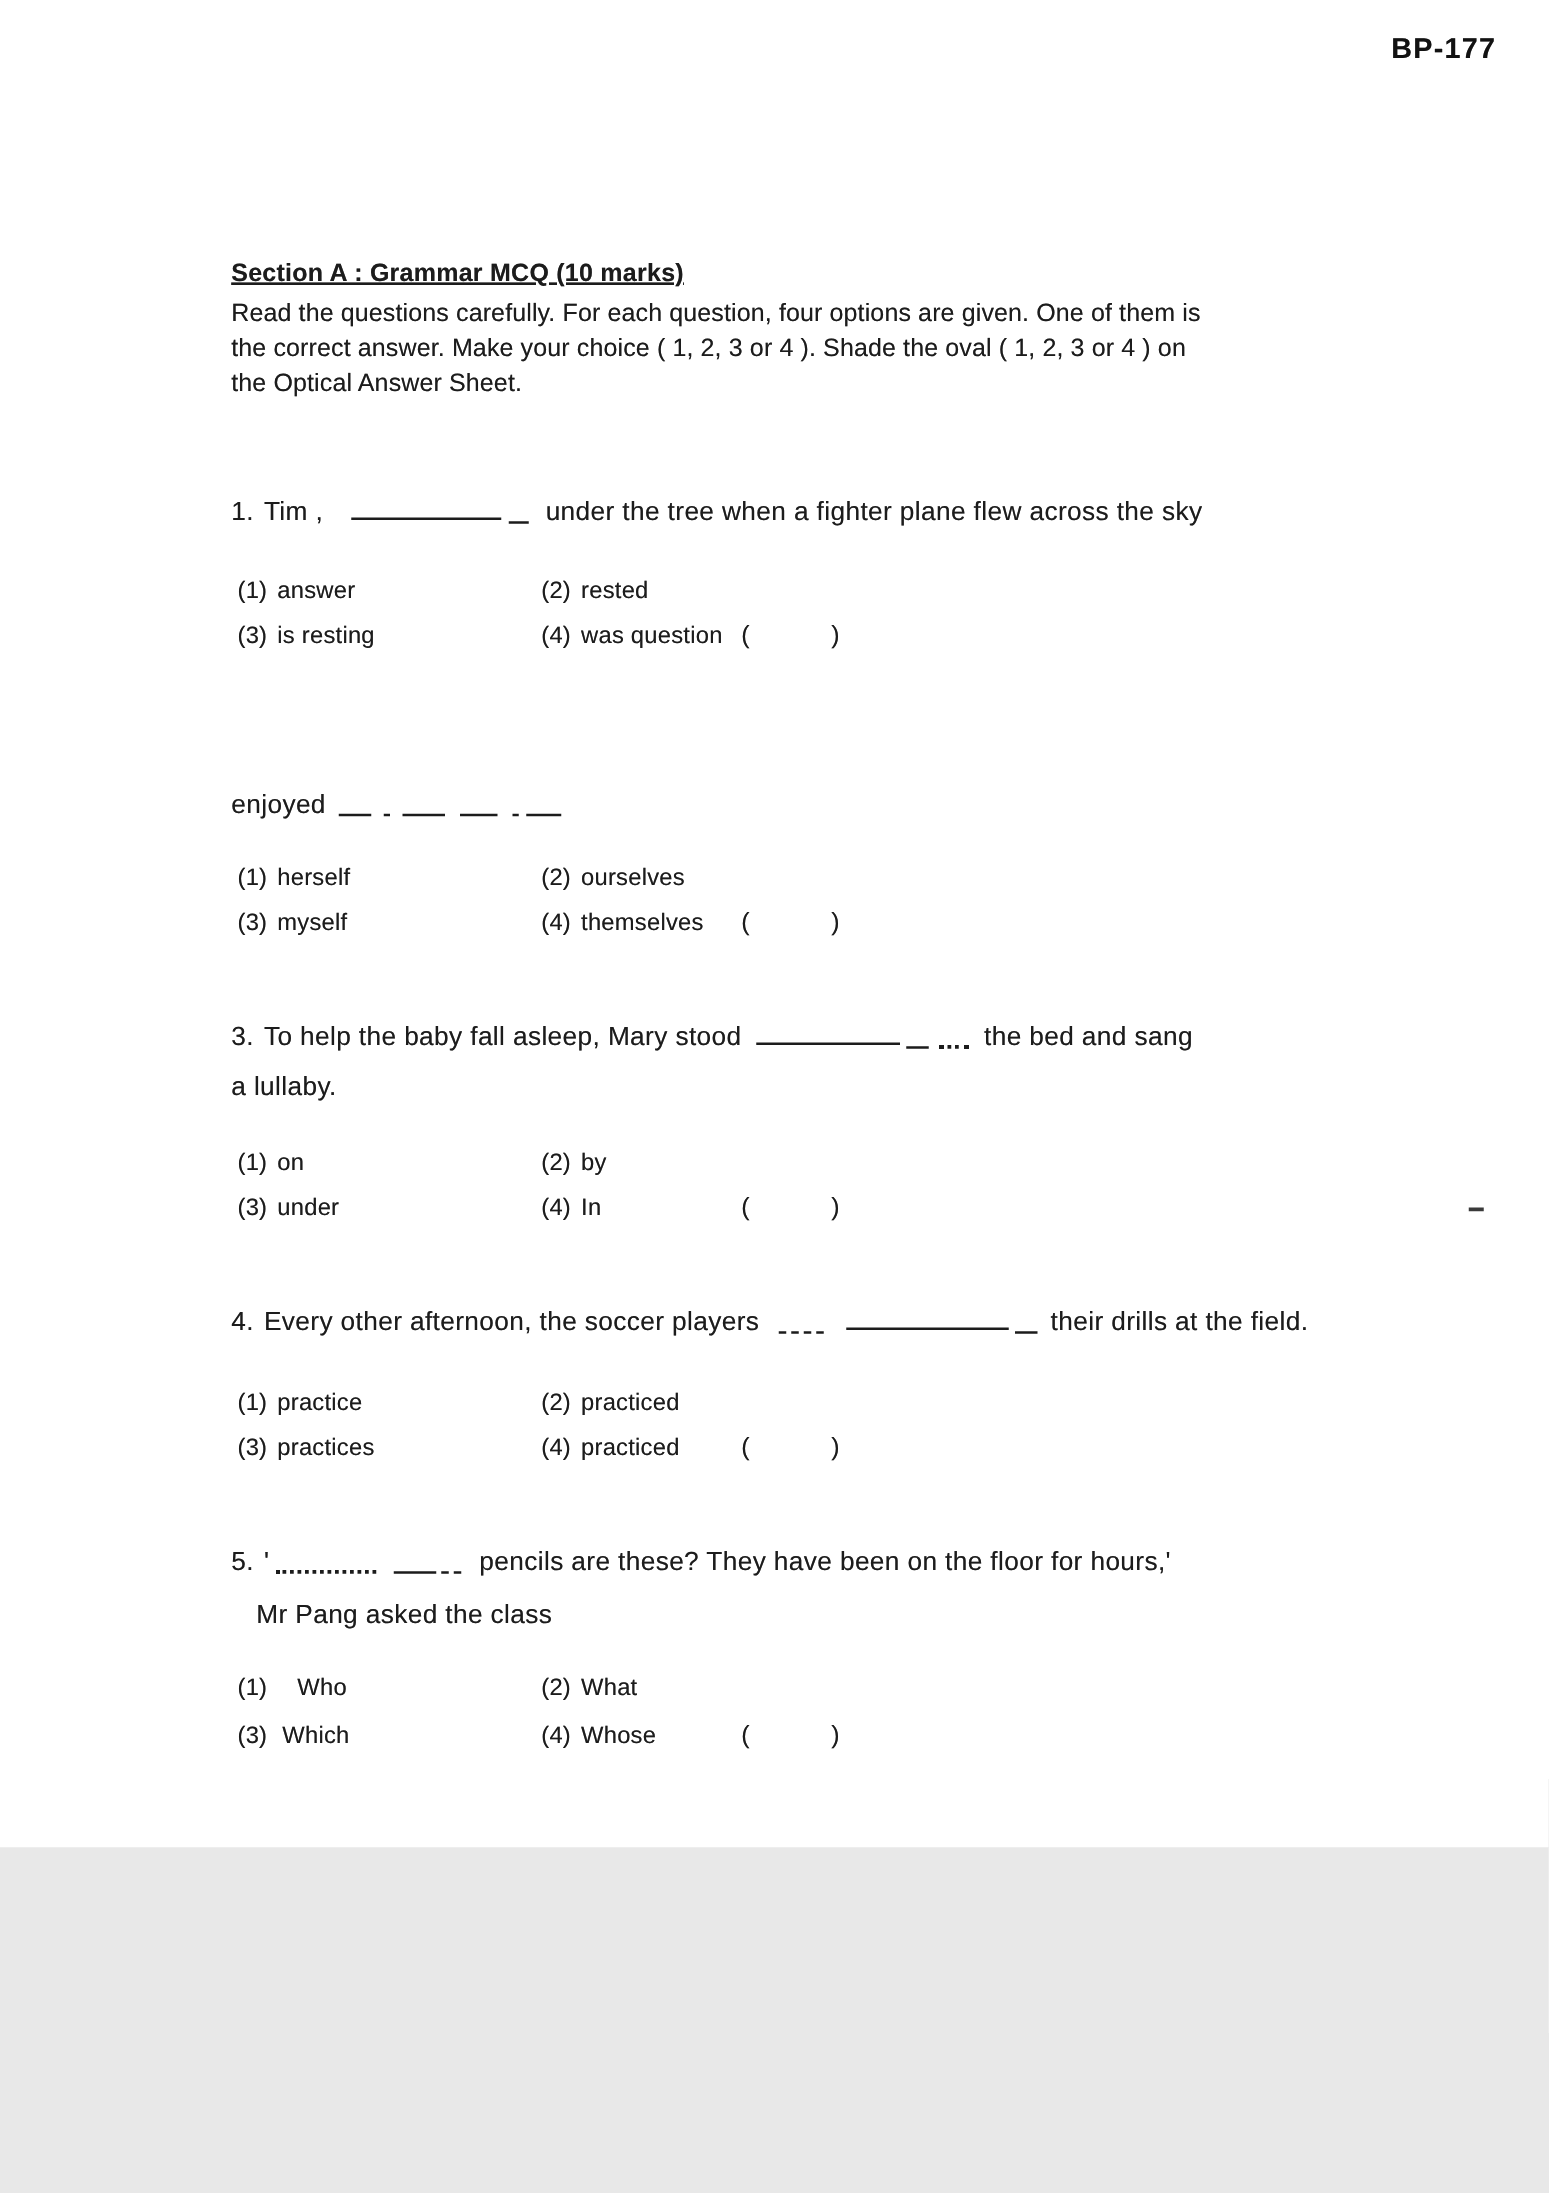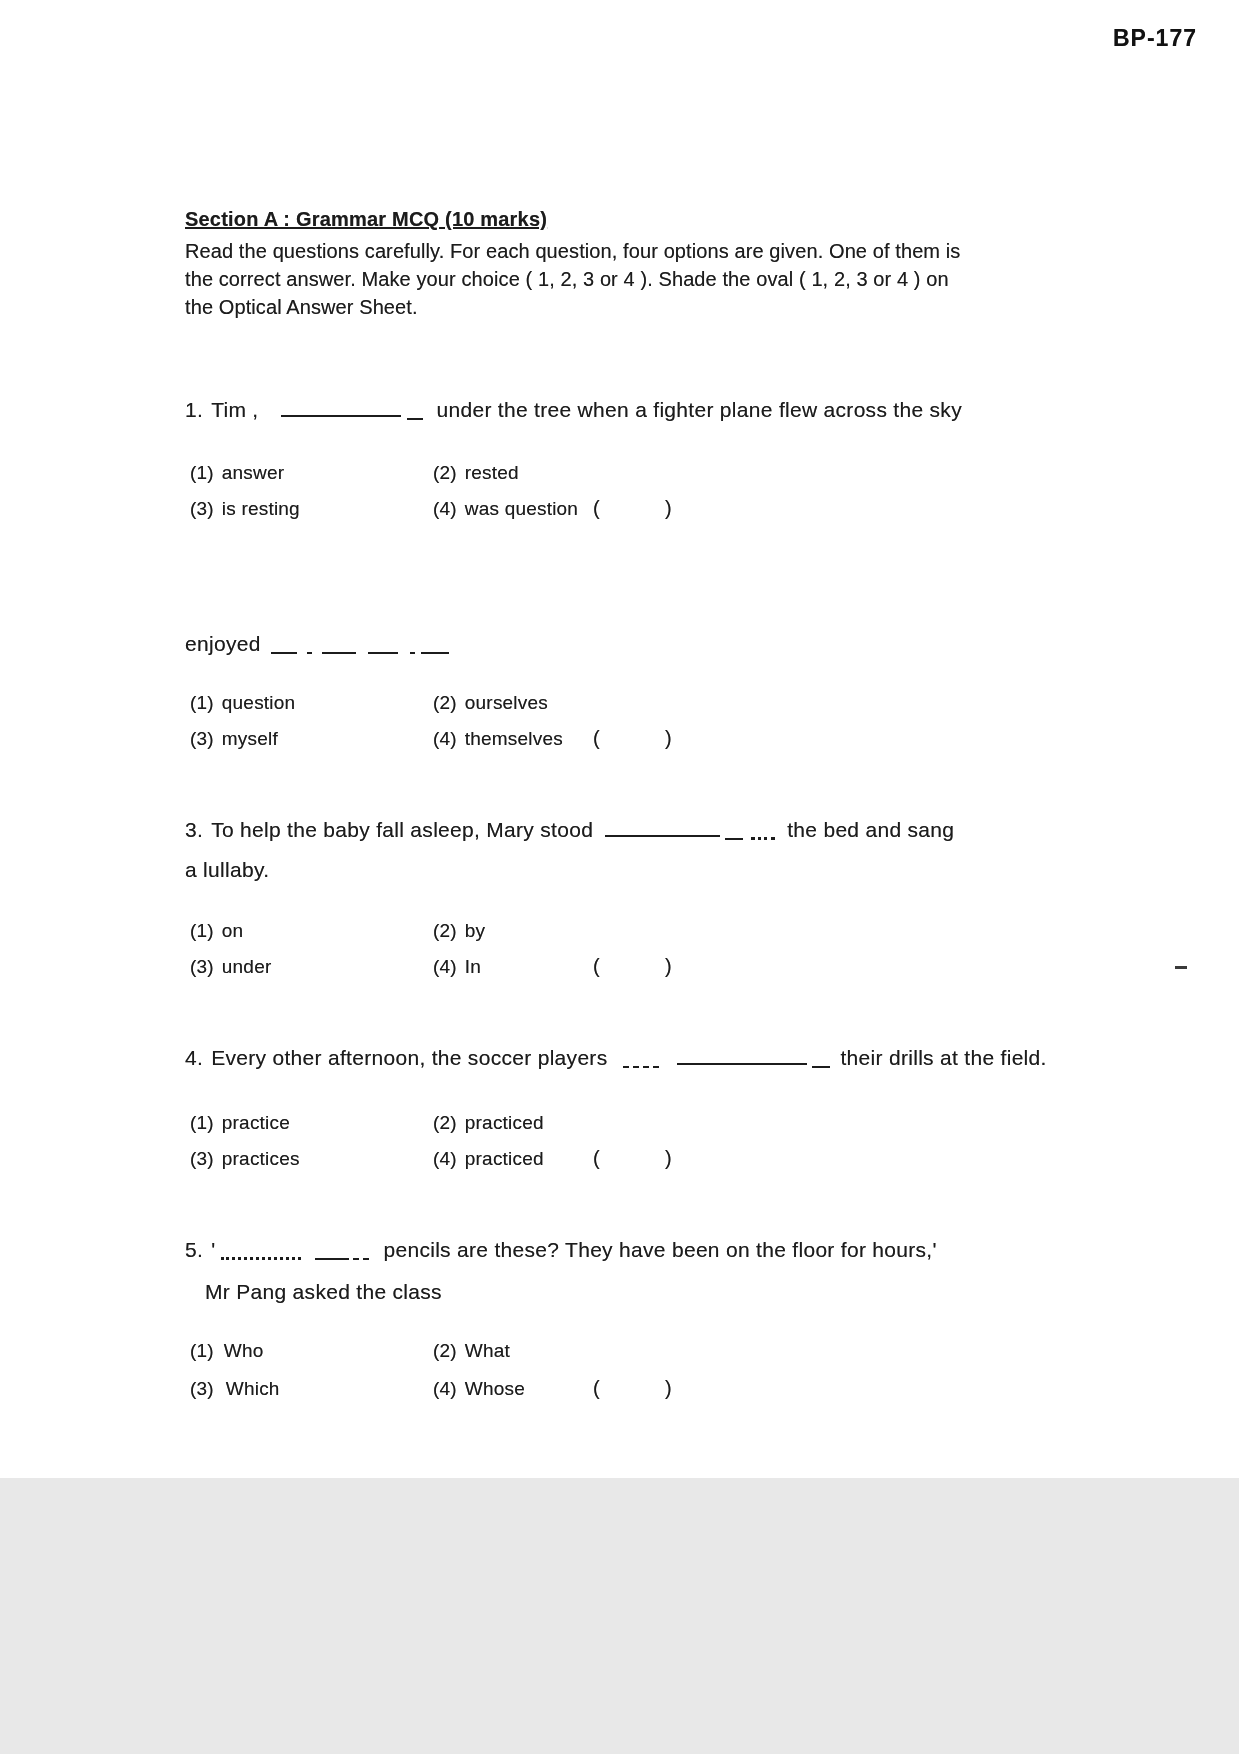--- a/index.html
+++ b/index.html
@@ -54,21 +54,21 @@
     <span>(3)</span><span class="olbl">is resting</span></span>
   <span class="abs opt txt" style="left:433px; top:498px">
     <span>(4)</span><span class="olbl">was question</span></span>
   <span class="abs bracket txt" style="left:593px; top:497px">(</span>
   <span class="abs bracket txt" style="left:665px; top:497px">)</span>
 
   <div class="abs qtext txt" style="left:185px; top:632px">
     <span>enjoyed</span><span class="blank drop" style="width:26px; margin-left:10px"></span><span class="blank drop" style="width:5px; margin-left:10px"></span><span class="blank drop" style="width:34px; margin-left:10px"></span><span class="blank drop" style="width:30px; margin-left:12px"></span><span class="blank drop" style="width:5px; margin-left:12px"></span><span class="blank drop" style="width:28px; margin-left:6px"></span>
   </div>
   <span class="abs opt txt" style="left:190px; top:692px">
-    <span>(1)</span><span class="olbl">question</span></span>
+    <span>(1)</span><span class="olbl">herself</span></span>
   <span class="abs opt txt" style="left:433px; top:692px">
     <span>(2)</span><span class="olbl">ourselves</span></span>
   <span class="abs opt txt" style="left:190px; top:728px">
     <span>(3)</span><span class="olbl">myself</span></span>
   <span class="abs opt txt" style="left:433px; top:728px">
     <span>(4)</span><span class="olbl">themselves</span></span>
   <span class="abs bracket txt" style="left:593px; top:727px">(</span>
   <span class="abs bracket txt" style="left:665px; top:727px">)</span>
 
   <div class="abs qtext txt" style="left:185px; top:818px">
@@ -100,21 +100,21 @@
   <span class="abs opt txt" style="left:433px; top:1148px">
     <span>(4)</span><span class="olbl">practiced</span></span>
   <span class="abs bracket txt" style="left:593px; top:1147px">(</span>
   <span class="abs bracket txt" style="left:665px; top:1147px">)</span>
 
   <div class="abs qtext txt" style="left:185px; top:1238px">
     <span>5.</span><span style="margin-left:8px">'</span><span class="blank b-dot drop" style="width:80px; margin-left:6px"></span><span class="blank drop" style="width:34px; margin-left:14px"></span><span class="blank b-dash drop" style="width:16px; margin-left:4px"></span><span style="margin-left:14px">pencils are these? They have been on the floor for hours,'</span>
   </div>
   <div class="abs qtext txt" style="left:205px; top:1280px">Mr Pang asked the class</div>
   <span class="abs opt txt" style="left:190px; top:1340px">
-    <span>(1)</span><span class="olbl" style="margin-left:10px">Who</span></span>
+    <span>(1)</span><span class="olbl" style="margin-left:24px">Who</span></span>
   <span class="abs opt txt" style="left:433px; top:1340px">
     <span>(2)</span><span class="olbl">What</span></span>
   <span class="abs opt txt" style="left:190px; top:1378px">
     <span>(3)</span><span class="olbl" style="margin-left:12px">Which</span></span>
   <span class="abs opt txt" style="left:433px; top:1378px">
     <span>(4)</span><span class="olbl">Whose</span></span>
   <span class="abs bracket txt" style="left:593px; top:1377px">(</span>
   <span class="abs bracket txt" style="left:665px; top:1377px">)</span>
 
   <div class="abs pagelabel txt" style="left:593px; top:1528px">Page 1 of 6</div>

